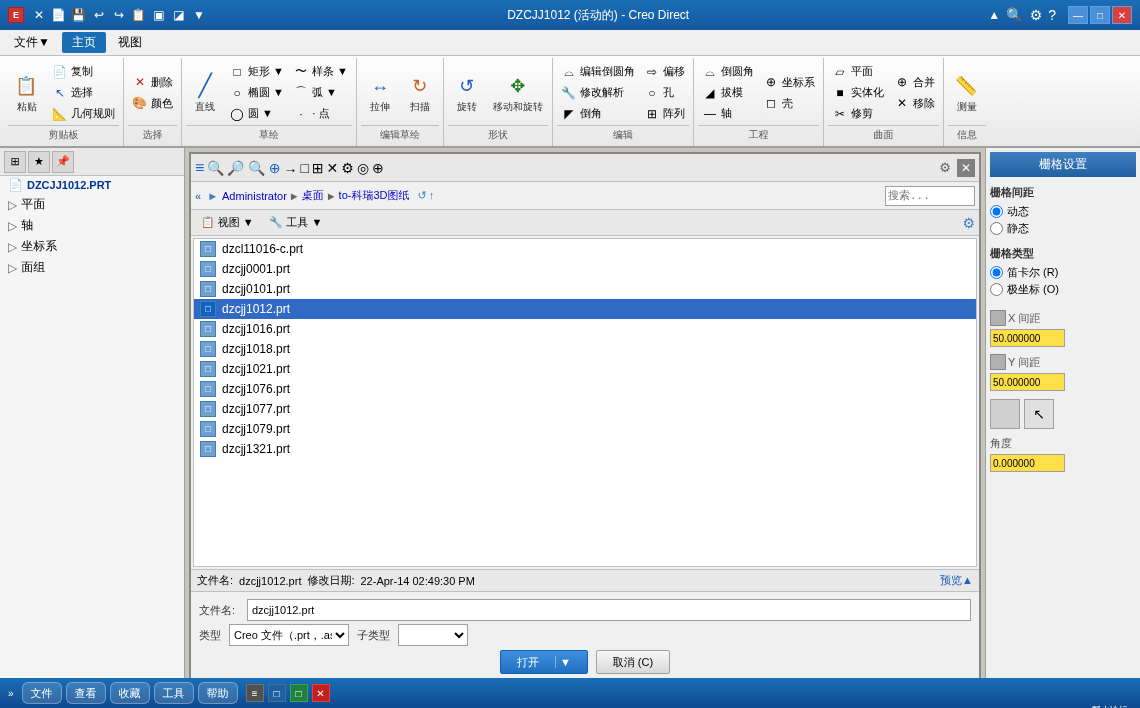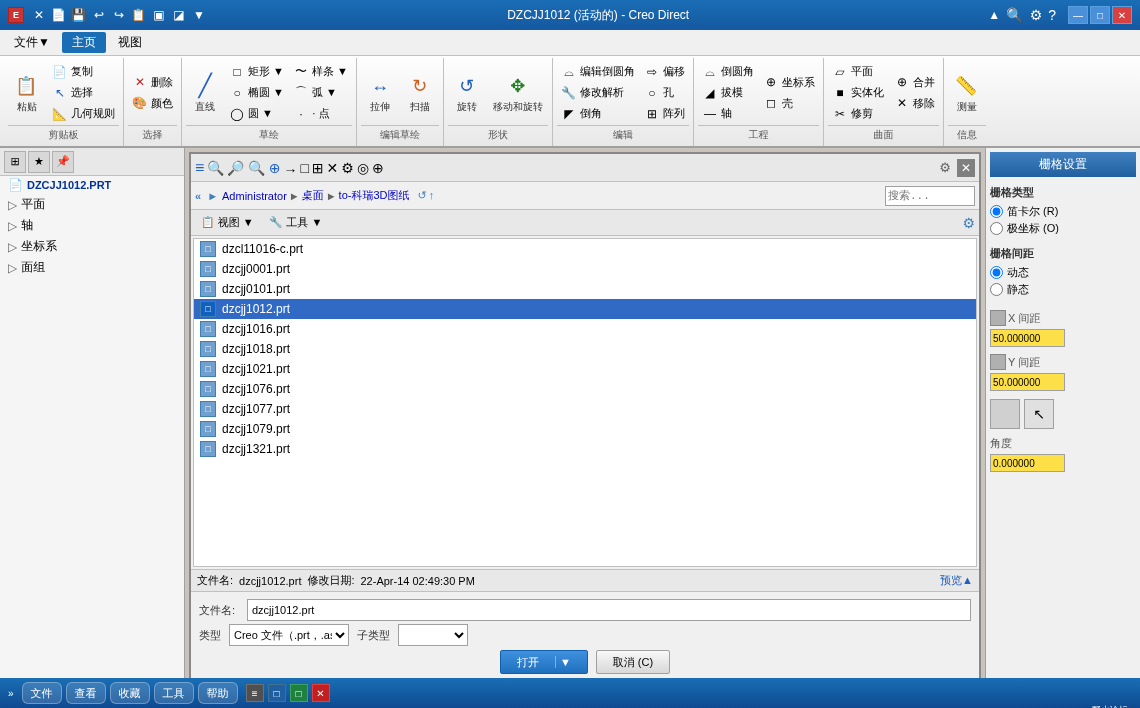--- a/index.html
+++ b/index.html
@@ -905,40 +905,40 @@
           </button>
         </div>
       </div>
     </div>
   </div>
 
   <div class="right-panel">
     <div class="right-panel-title">栅格设置</div>
 
     <div class="setting-group">
+      <div class="setting-group-title">栅格间距</div>
+      <div class="radio-row">
+        <input type="radio" name="spacing" checked="" style="">
+        <label>动态</label>
+      </div>
+      <div class="radio-row">
+        <input type="radio" name="spacing" style="">
+        <label>静态</label>
+      </div>
+    </div>
+
+    <div class="setting-group">
       <div class="setting-group-title">栅格类型</div>
       <div class="radio-row">
         <input type="radio" name="gridtype" checked="" style="">
         <label>笛卡尔 (R)</label>
       </div>
       <div class="radio-row">
         <input type="radio" name="gridtype" style="">
         <label>极坐标 (O)</label>
-      </div>
-    </div>
-
-    <div class="setting-group">
-      <div class="setting-group-title">栅格间距</div>
-      <div class="radio-row">
-        <input type="radio" name="spacing" checked="" style="">
-        <label>动态</label>
-      </div>
-      <div class="radio-row">
-        <input type="radio" name="spacing" style="">
-        <label>静态</label>
       </div>
     </div>
 
     <div class="input-row">
       <span style="width:16px;height:16px;background:#b0b0b0;display:inline-block;border:1px solid #888;"></span>
       <span class="input-label">X 间距</span>
     </div>
     <div style="margin-bottom:4px;">
       <input type="text" class="setting-input" value="50.000000" style="">
     </div>

